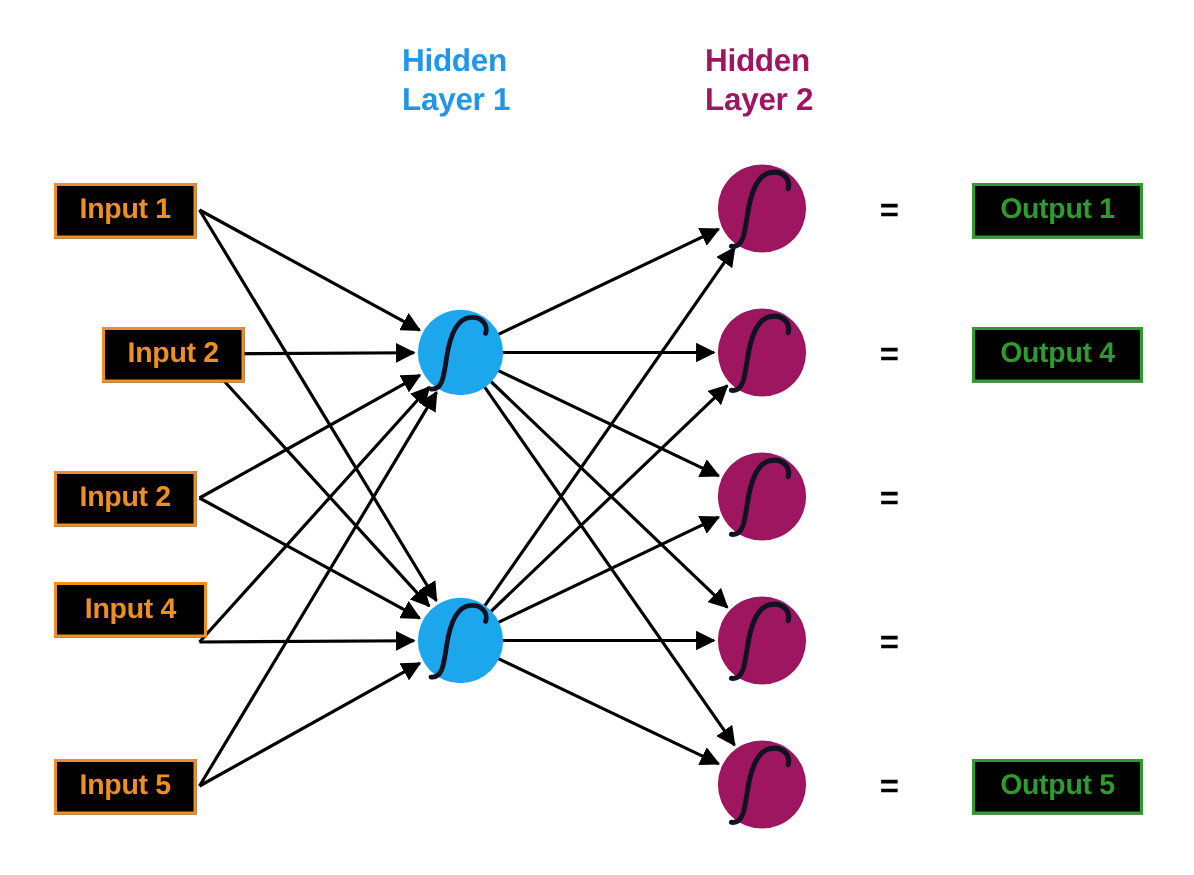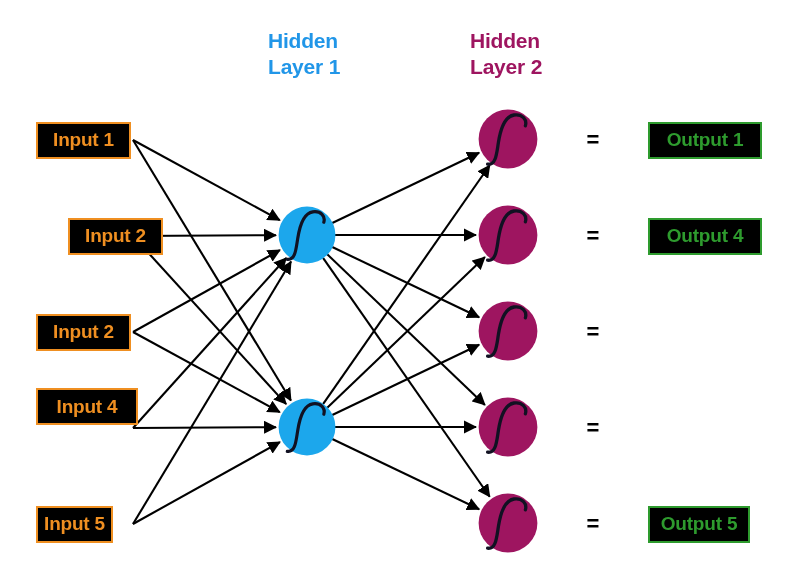--- a/index.html
+++ b/index.html
@@ -120,24 +120,24 @@
 
   <div id="nodes">
       <div class="layer-title hidden1" style="left: 268px; top: 28px; color: rgb(33, 150, 232);">Hidden
 Layer 1</div>
       <div class="layer-title hidden2" style="left: 470px; top: 28px; color: rgb(158, 21, 96);">Hidden
 Layer 2</div>
       <div class="io-box input-box" style="left: 36px; top: 121.5px; width: 95px; height: 37px; border-color: rgb(239, 143, 33); color: rgb(239, 143, 33);">Input 1</div>
       <div class="io-box input-box" style="left: 36px; top: 217.5px; width: 95px; height: 37px; border-color: rgb(239, 143, 33); color: rgb(239, 143, 33); margin-left: 32px;">Input 2</div>
       <div class="io-box input-box" style="left: 36px; top: 313.5px; width: 95px; height: 37px; border-color: rgb(239, 143, 33); color: rgb(239, 143, 33);">Input 2</div>
       <div class="io-box input-box" style="left: 36px; top: 388px; width: 102px; height: 37px; border-color: rgb(239, 143, 33); color: rgb(239, 143, 33);">Input 4</div>
-      <div class="io-box input-box" style="left: 36px; top: 505.5px; width: 77px; height: 37px; border-color: rgb(239, 143, 33); color: rgb(239, 143, 33);">Input 5</div>
+      <div class="io-box input-box" style="left: 36px; top: 505.5px; width: 95px; height: 37px; border-color: rgb(239, 143, 33); color: rgb(239, 143, 33);">Input 5</div>
       <div class="io-box output-box" style="left: 648px; top: 121.5px; width: 114px; height: 37px; border-color: rgb(46, 155, 46); color: rgb(46, 155, 46);">Output 1</div>
       <div class="io-box output-box" style="left: 648px; top: 217.5px; width: 114px; height: 37px; border-color: rgb(46, 155, 46); color: rgb(46, 155, 46);">Output 4</div>
-      <div class="io-box output-box" style="left: 648px; top: 505.5px; width: 102px; height: 37px; border-color: rgb(46, 155, 46); color: rgb(46, 155, 46);">Output 5</div>
+      <div class="io-box output-box" style="left: 648px; top: 505.5px; width: 114px; height: 37px; border-color: rgb(46, 155, 46); color: rgb(46, 155, 46);">Output 5</div>
       <div class="eq-sign" style="left: 593px; top: 140px;">=</div>
       <div class="eq-sign" style="left: 593px; top: 236px;">=</div>
       <div class="eq-sign" style="left: 593px; top: 332px;">=</div>
       <div class="eq-sign" style="left: 593px; top: 428px;">=</div>
       <div class="eq-sign" style="left: 593px; top: 524px;">=</div>
       <div class="neuron" style="left: 307px; top: 235px; width: 58px; height: 58px;"><svg width="58" height="58" viewBox="0 0 100 100">
           <circle cx="50" cy="50" r="49" fill="#1ca7ec"></circle>
           <path d="M 16 92 C 30 94 31 74 34 56 C 38 30 46 12 60 10 C 74 8 82 18 79 28" fill="none" stroke="#111122" stroke-width="5.5" stroke-linecap="round"></path>
         </svg></div>
       <div class="neuron" style="left: 307px; top: 427px; width: 58px; height: 58px;"><svg width="58" height="58" viewBox="0 0 100 100">

